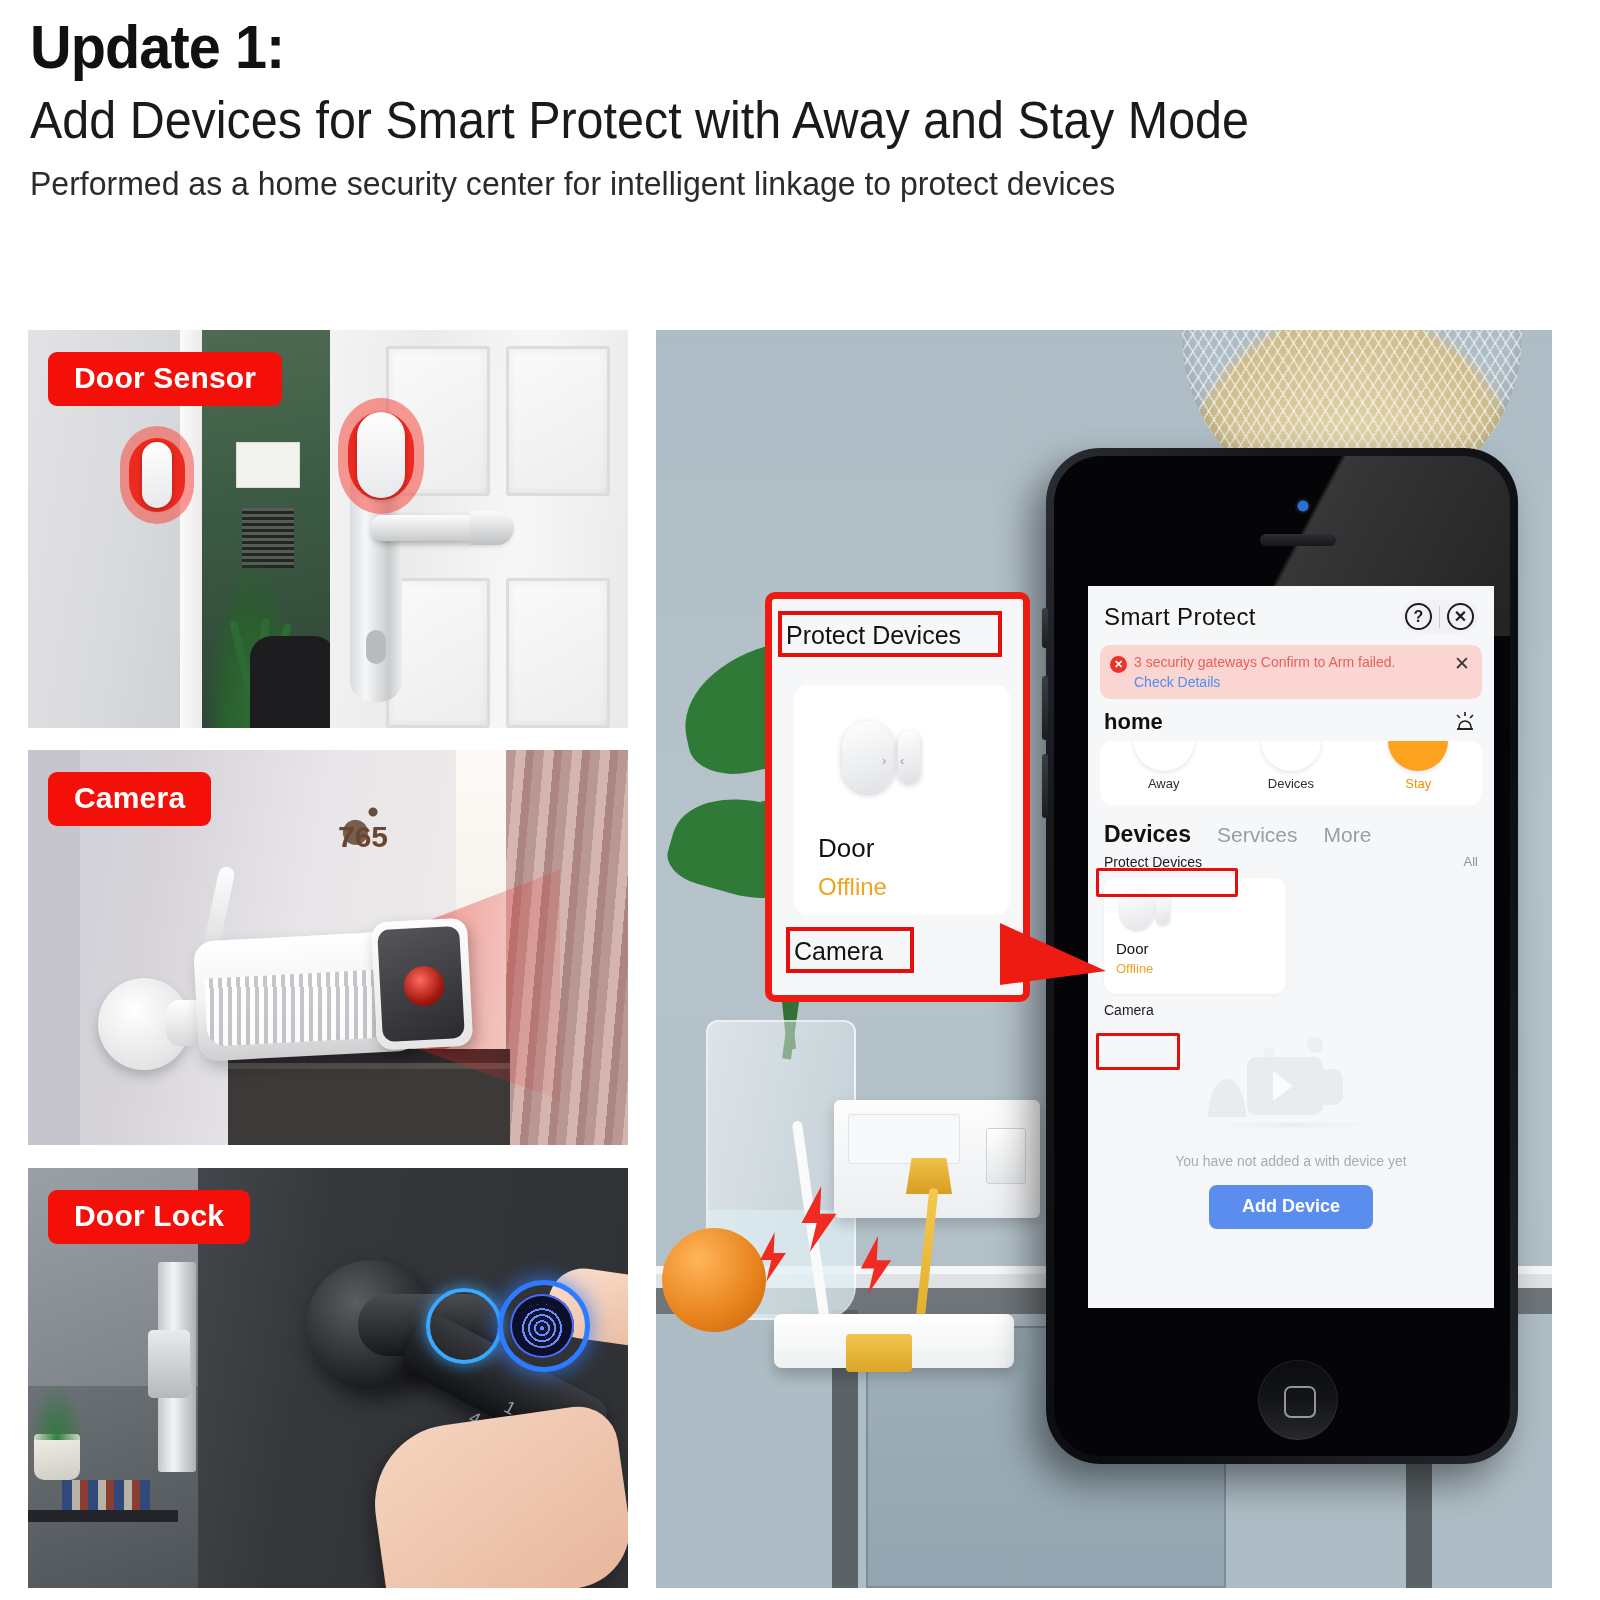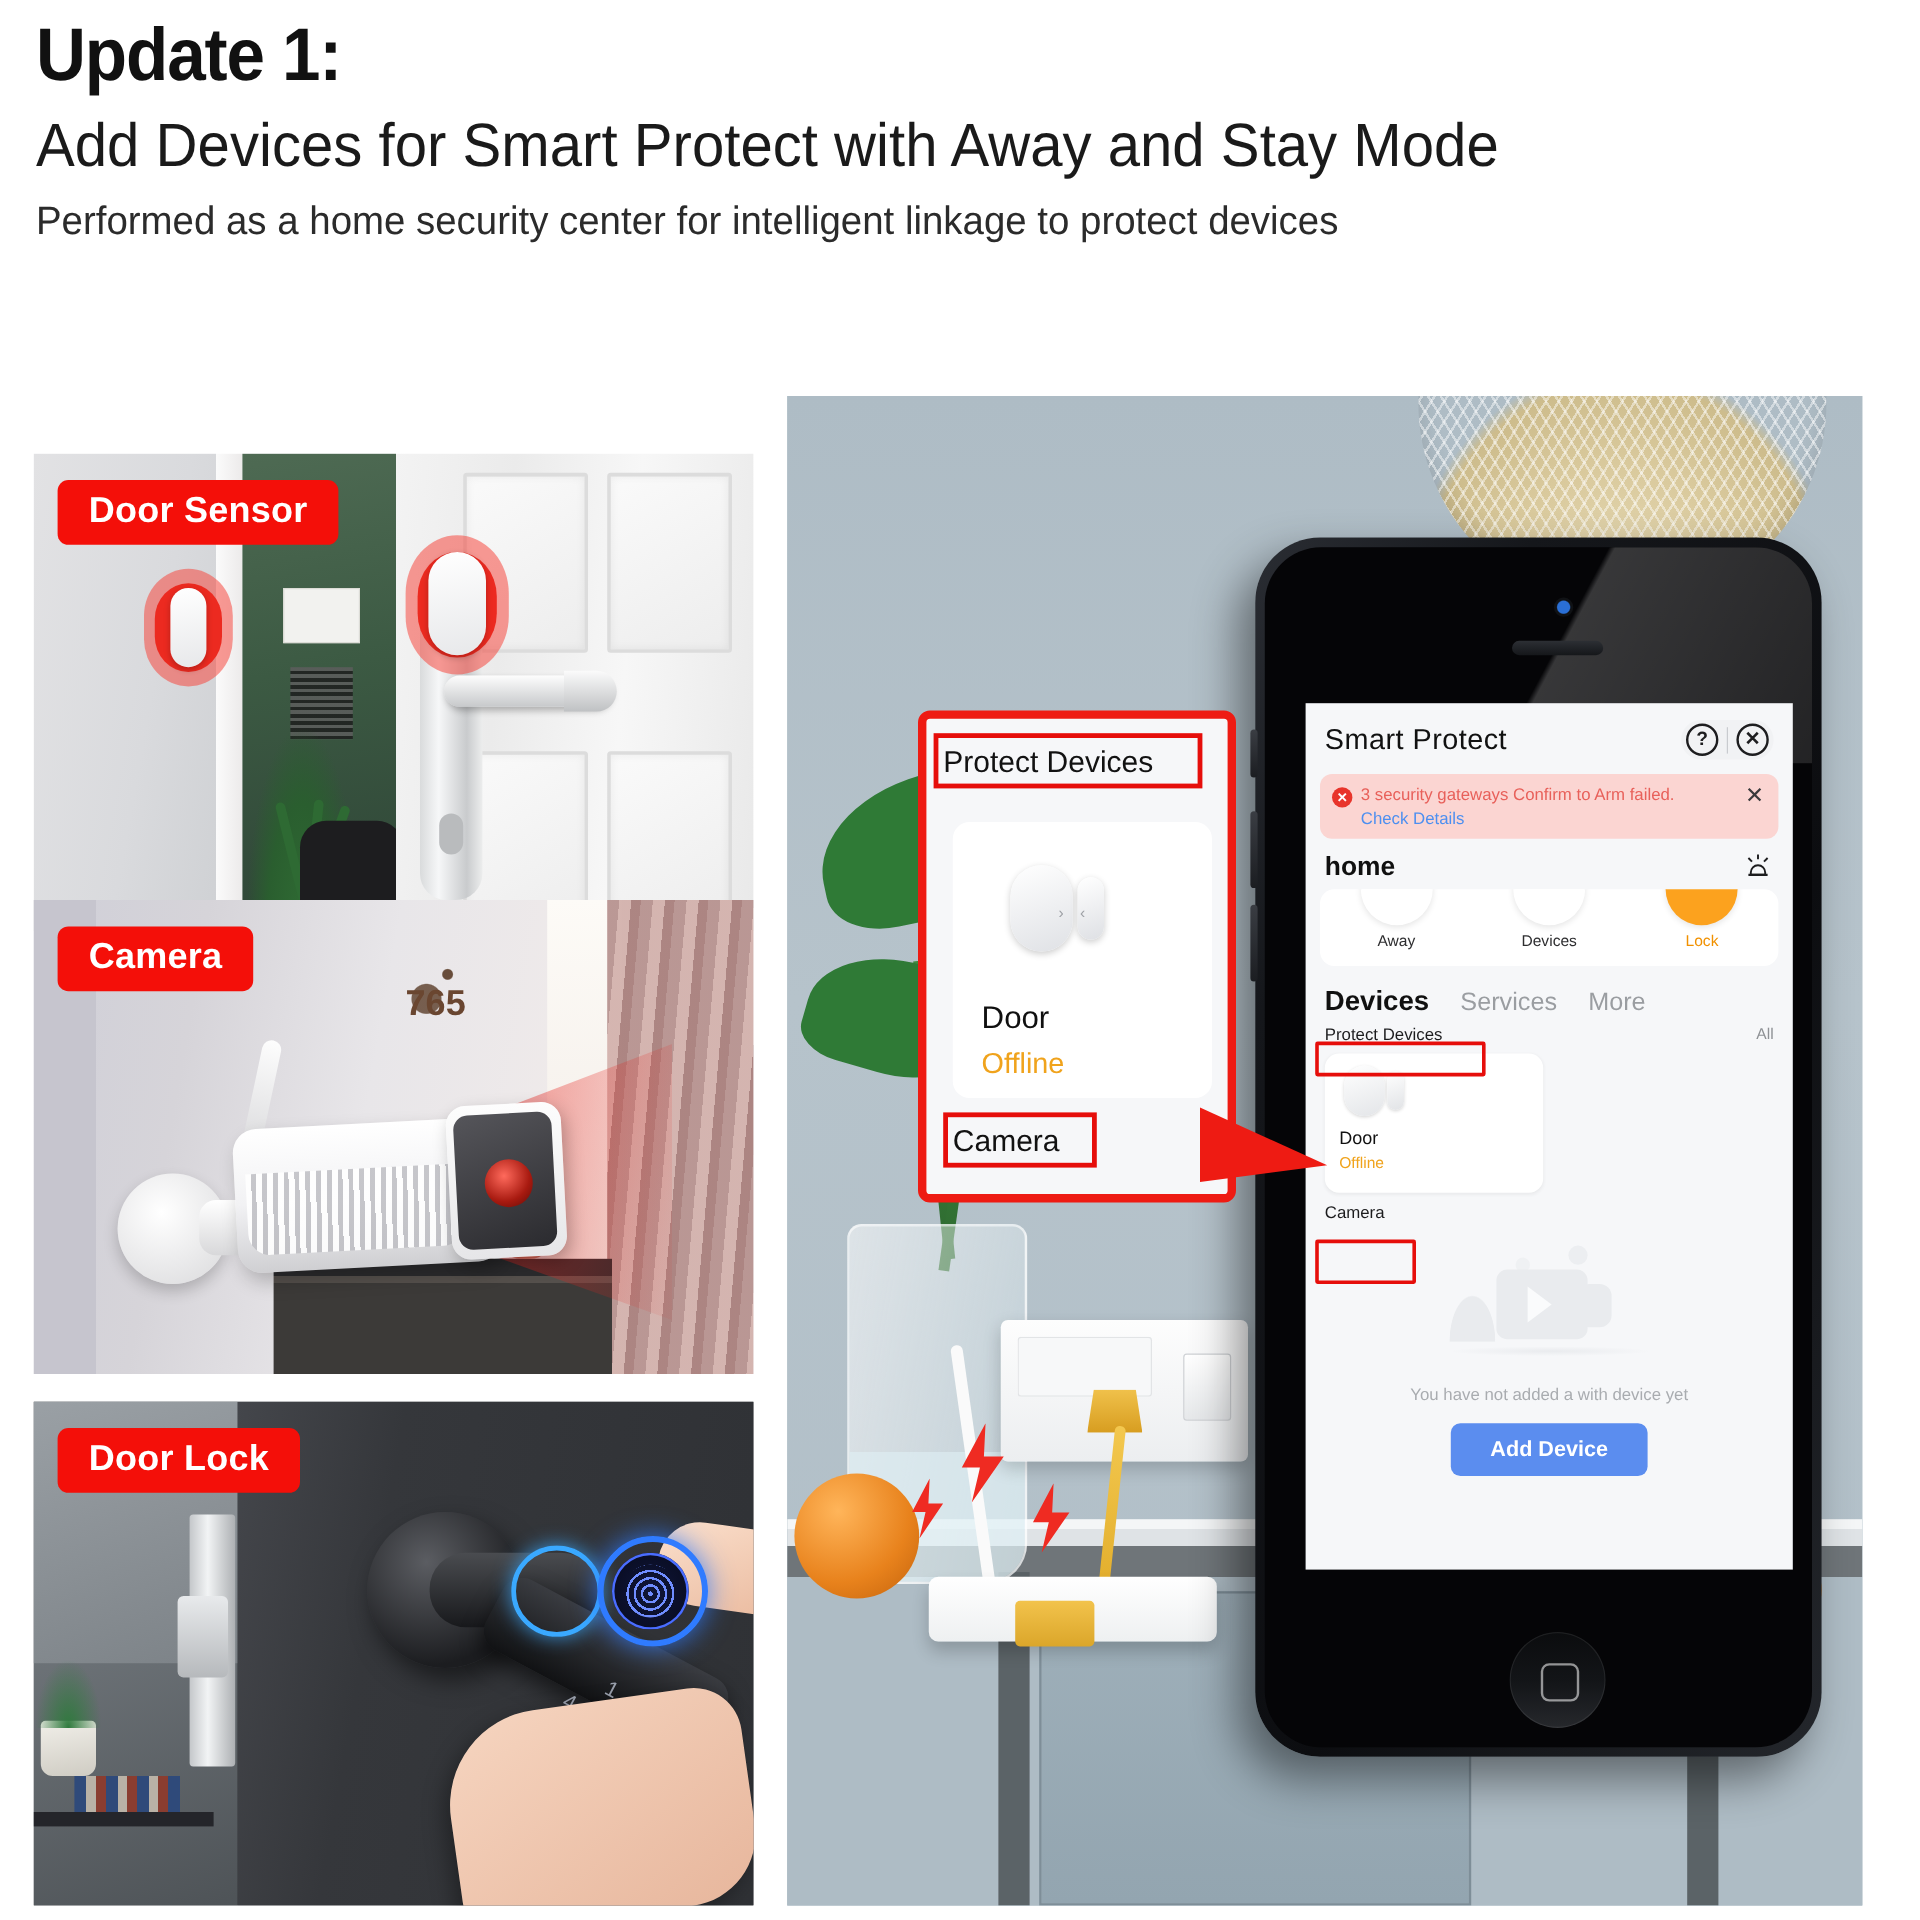--- a/index.html
+++ b/index.html
@@ -13,21 +13,21 @@
   .h-update { font-size: 62px; font-weight: bold; letter-spacing: -1px;
     line-height: 1.05; color: #111; transform: scaleX(0.93); transform-origin: left center; }
   .h-title { font-size: 51px; font-weight: normal; color: #1a1a1a;
     line-height: 1.26; margin-top: 10px; transform: scaleX(0.95); transform-origin: left center;
     max-width: 1500px; }
   .h-sub { font-size: 33px; color: #2b2b2b; margin-top: 12px;
     transform: scaleX(0.97); transform-origin: left center; }
 
   
   .lpanel { position: absolute; overflow: hidden; }
-  #panel-door   { left: 28px; top: 330px; width: 600px; height: 398px; margin-top: 48px; }
+  #panel-door   { left: 28px; top: 330px; width: 600px; height: 398px; }
   #panel-cam    { left: 28px; top: 750px; width: 600px; height: 395px; }
   #panel-lock   { left: 28px; top: 1168px; width: 600px; height: 420px; }
 
   .badge { position: absolute; left: 20px; top: 22px; background: #f40f09;
     color: #fff; font-size: 30px; font-weight: bold; padding: 9px 26px 11px 26px;
     border-radius: 9px; letter-spacing: 0.2px; z-index: 8; white-space: nowrap; }
 
   
   .ds-wallL { position:absolute; left:0; top:0; width:152px; height:100%;
      background: linear-gradient(100deg,#e2e2e4 0%,#d9dadd 60%,#cfd1d4 100%); }
@@ -528,21 +528,21 @@
       <div class="mode">
         <div class="disc"></div>
         <div class="lbl">Away</div>
       </div>
       <div class="mode">
         <div class="disc"></div>
         <div class="lbl">Devices</div>
       </div>
       <div class="mode active">
         <div class="disc"></div>
-        <div class="lbl">Lock</div>
+        <div class="lbl">Stay</div>
       </div>
     </div>
 
     <div class="tabs">
       <div class="tab active">Devices</div>
       <div class="tab">Services</div>
       <div class="tab">More</div>
     </div>
 
     <div class="subrow">

